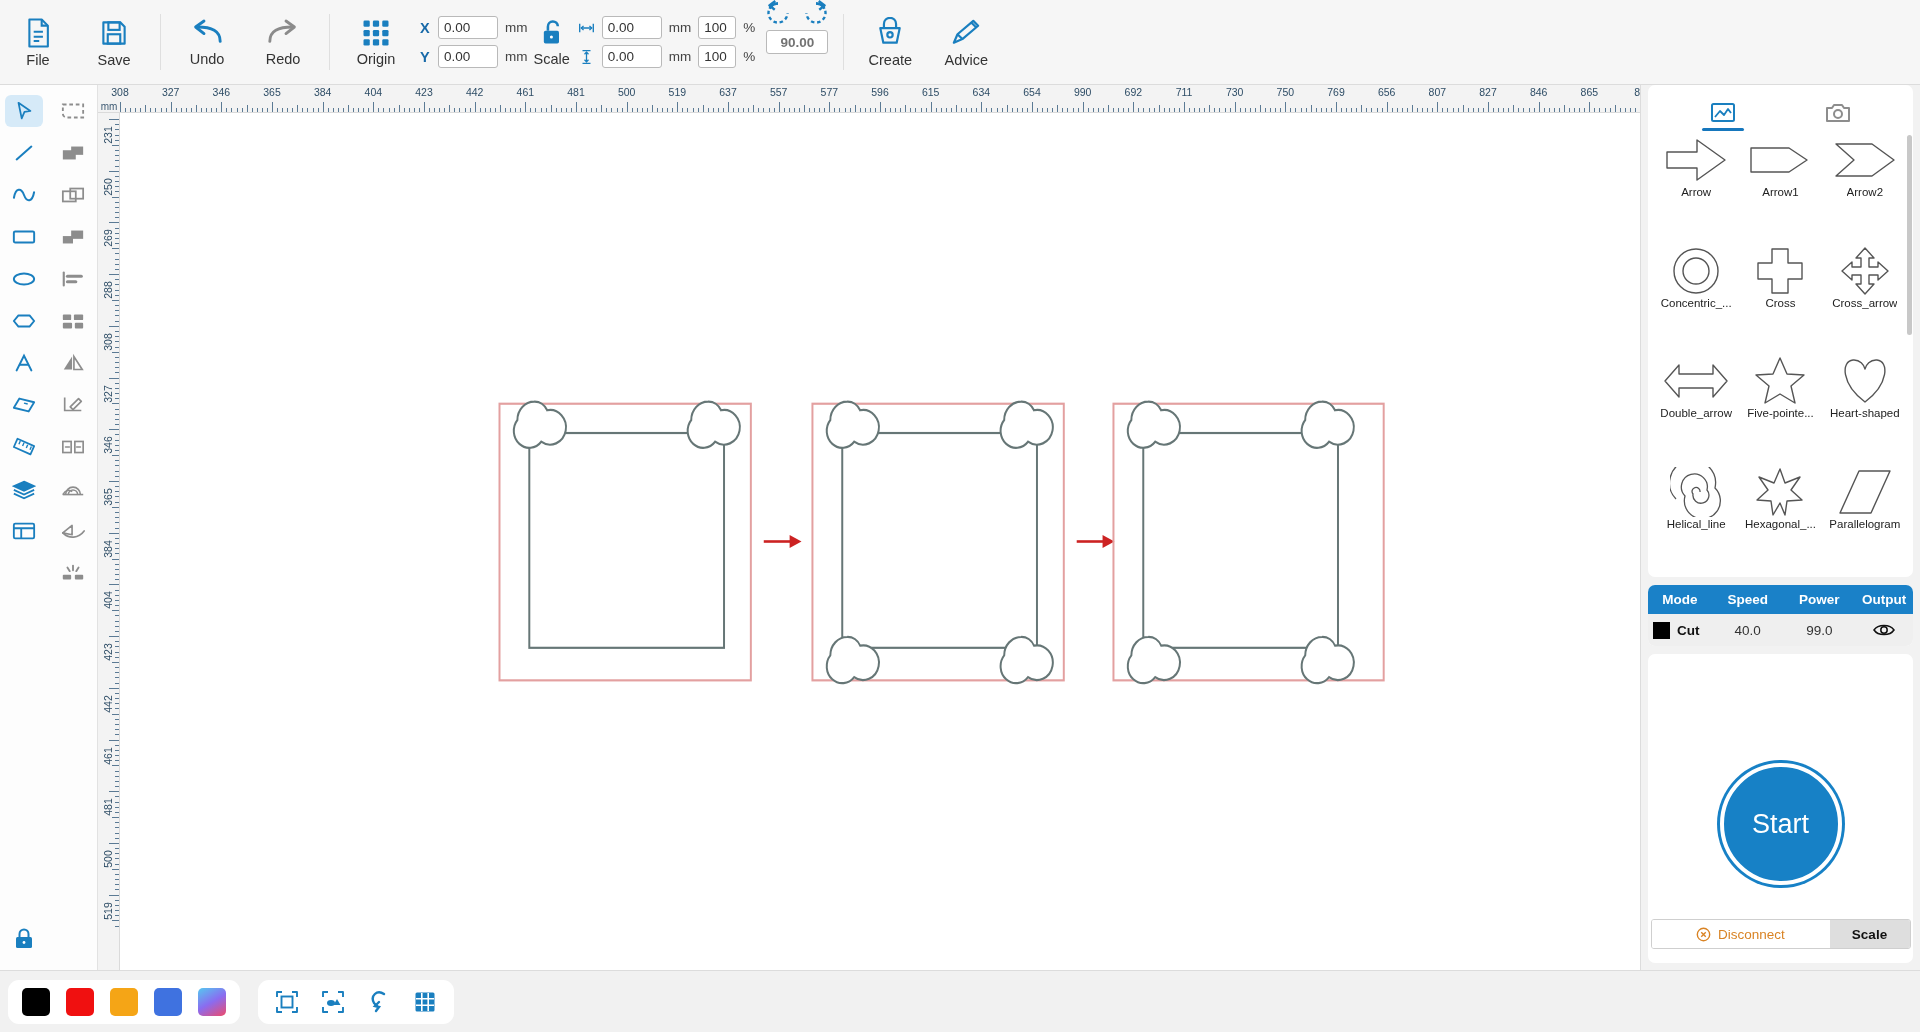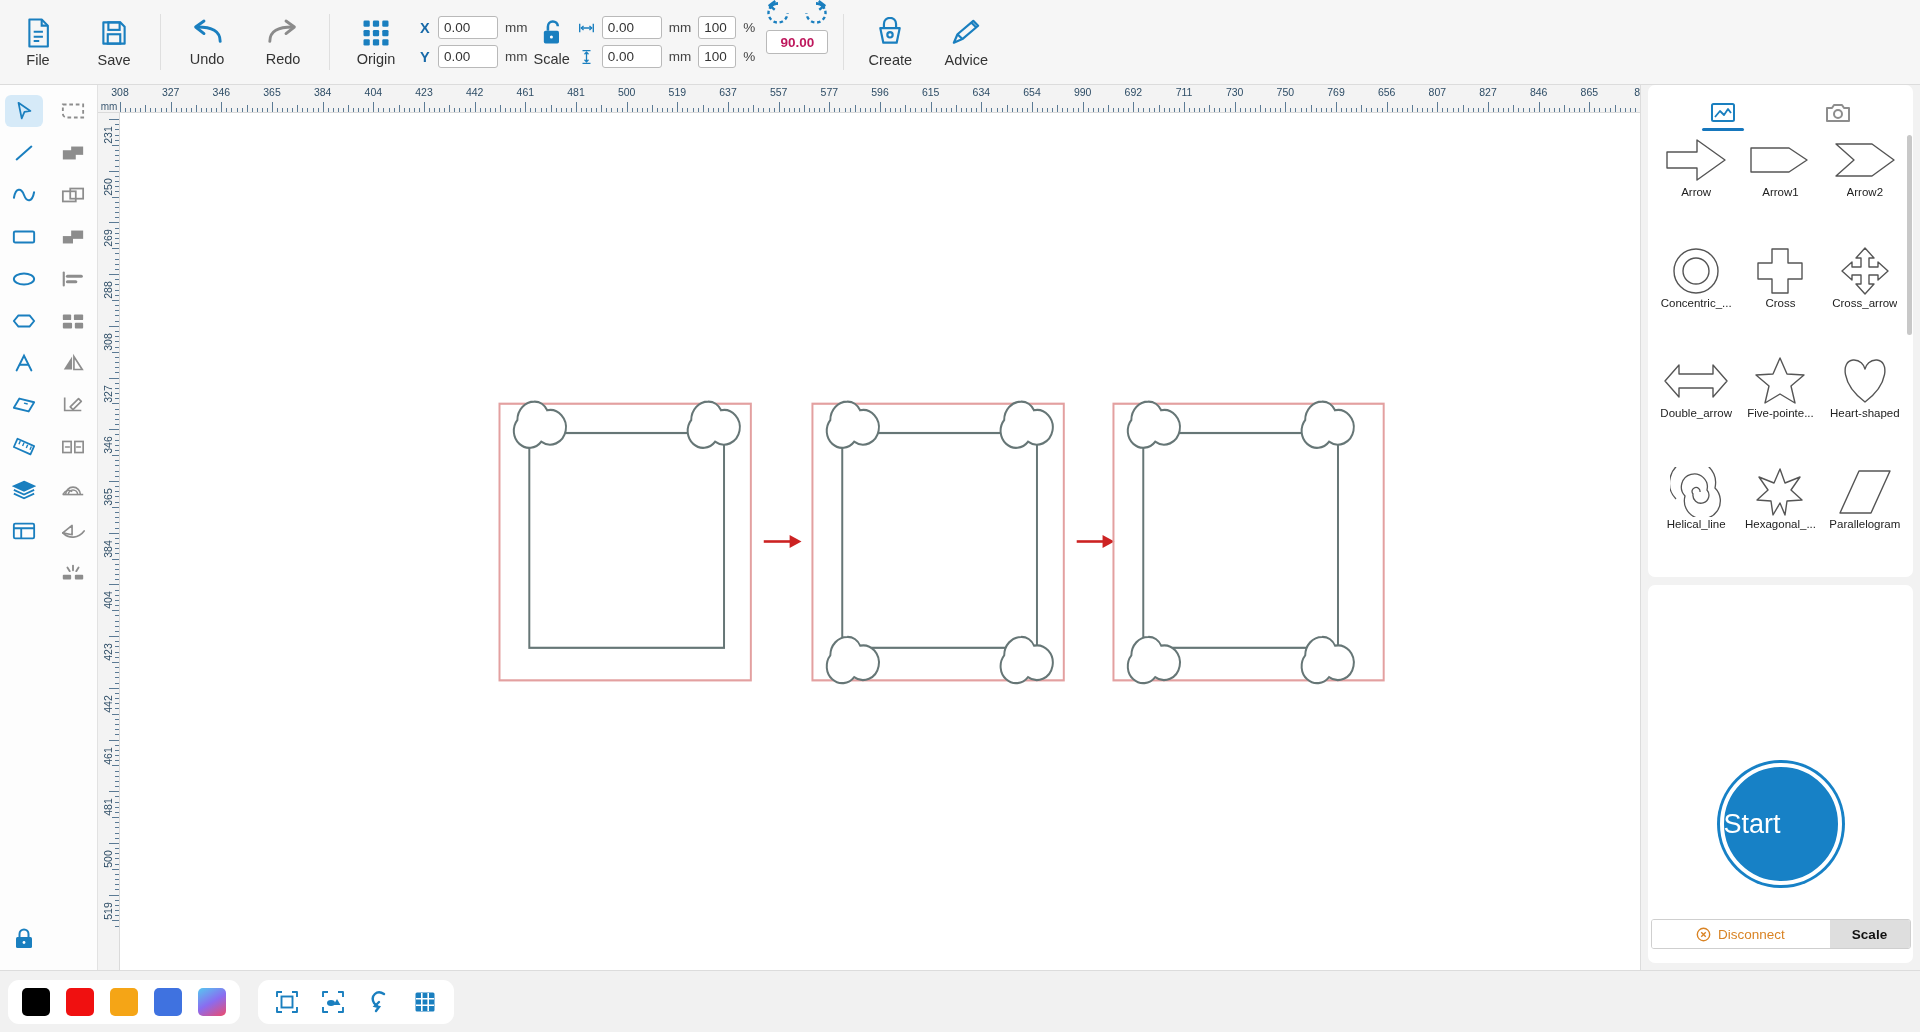--- a/index.html
+++ b/index.html
@@ -52,21 +52,21 @@
   .rib-xy { display: flex; align-items: center; gap: 0px; padding: 0 6px; }
   .rib-xy-rows { display: flex; flex-direction: column; gap: 6px; justify-content: center; }
   .xyrow { display: flex; align-items: center; gap: 7px; }
   .xy-label { font-size: 14.5px; color: #1769a8; font-weight: bold; width: 11px; }
   .num-input {
     width: 60px; height: 23px; border: 1px solid #b9b9b9; border-radius: 3px;
     background: #fff; font-size: 13.5px; color: #333; padding: 0 5px;
     font-family: "Liberation Sans", sans-serif;
   }
   .num-input.small { width: 38px; text-align: left; }
-  .num-input.rot { width: 62px; text-align: center; font-weight: bold; color: #be185d; height: 24px;}
+  .num-input.rot { width: 62px; text-align: center; font-weight: bold; color: #737373; height: 24px;}
   .unit { font-size: 13.5px; color: #444; }
 
   .rib-scale { display: flex; align-items: center; gap: 8px; padding-right: 4px;}
   .scale-ico { display: flex; flex-direction: column; align-items: center; gap: 2px; }
   .scale-ico .lbl { font-size: 14.5px; color: #333; }
   .wh-rows { display: flex; flex-direction: column; gap: 6px; }
 
   .rib-rotate { display: flex; flex-direction: column; align-items: center; gap: 4px; padding: 0 6px; }
   .rot-icons { display: flex; gap: 12px; }
 
@@ -169,21 +169,21 @@
   .lr-mode { width: 64px; display: flex; align-items: center; gap: 7px; padding-left: 5px; font-weight: bold; color: #111; }
   .lr-color { width: 17px; height: 17px; background: #000; }
   .lr-speed { width: 72px; text-align: center; } .lr-power { width: 72px; text-align: center; }
   .lr-out { width: 58px; display: flex; align-items: center; justify-content: center; }
 
   .rp-run { flex: 1; display: flex; flex-direction: column; align-items: center;
             justify-content: flex-end; padding-bottom: 14px; }
   .startbtn {
     width: 122px; height: 122px; border-radius: 50%; background: #1781c6;
     border: 4px solid #fff; box-shadow: 0 0 0 3px #1781c6;
-    display: flex; align-items: center; justify-content: flex-start;
+    display: flex; align-items: center; justify-content: center;
     color: #fff; font-size: 27px; cursor: pointer; margin-bottom: 34px;
   }
   .connrow { display: flex; width: 260px; height: 30px; border: 1px solid #cfcfcf; border-radius: 3px; overflow: hidden; }
   .conn-status { flex: 1; background: #fff; display: flex; align-items: center; justify-content: center;
                  gap: 7px; font-size: 13.5px; color: #d98324; }
   .conn-switch { width: 80px; background: #dedede; display: flex; align-items: center;
                  justify-content: center; font-size: 13.5px; color: #111; font-weight: bold; cursor: pointer; }
 
   svg { display: block; }
 </style>
@@ -1167,20 +1167,42 @@
                 <path d="M22 3 H53 L34 45 H3 Z" stroke-linejoin="round"></path>
               </svg>
             </div>
             <div class="nm">Parallelogram</div>
           </div>
 
           <div class="shape-scroll"></div>
         </div>
       </div>
 
+      <div class="rp-card rp-layers">
+        <div class="lay-head">
+          <div class="lh-mode">Mode</div>
+          <div class="lh-speed">Speed</div>
+          <div class="lh-power">Power</div>
+          <div class="lh-out">Output</div>
+        </div>
+        <div class="lay-row">
+          <div class="lr-mode">
+            <span class="lr-color"></span>
+            <span>Cut</span>
+          </div>
+          <div class="lr-speed">40.0</div>
+          <div class="lr-power">99.0</div>
+          <div class="lr-out">
+            <svg width="22" height="16" viewBox="0 0 22 16" fill="none" stroke="#111" stroke-width="1.5">
+              <path d="M1 8 C5 2 17 2 21 8 C17 14 5 14 1 8 Z"></path>
+                <circle cx="11" cy="8" r="3.2"></circle>
+            </svg>
+          </div>
+        </div>
+      </div>
 
       <div class="rp-card rp-run">
         <div class="startbtn">
           <span>Start</span>
         </div>
         <div class="connrow">
           <div class="conn-status">
             <svg width="15" height="15" viewBox="0 0 16 16" fill="none" stroke="#d98324" stroke-width="1.5">
               <circle cx="8" cy="8" r="6.6"></circle>
                 <path d="M5.6 5.6 L10.4 10.4 M10.4 5.6 L5.6 10.4"></path>

